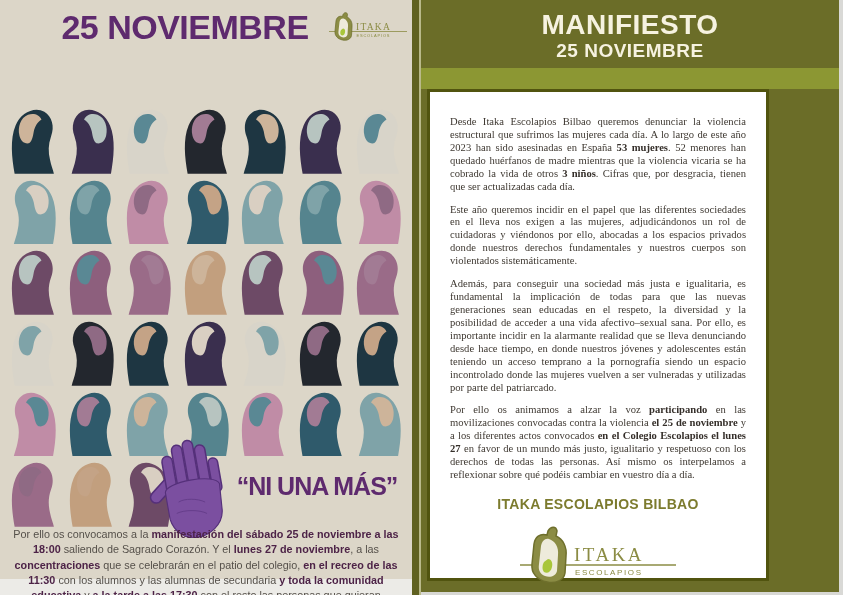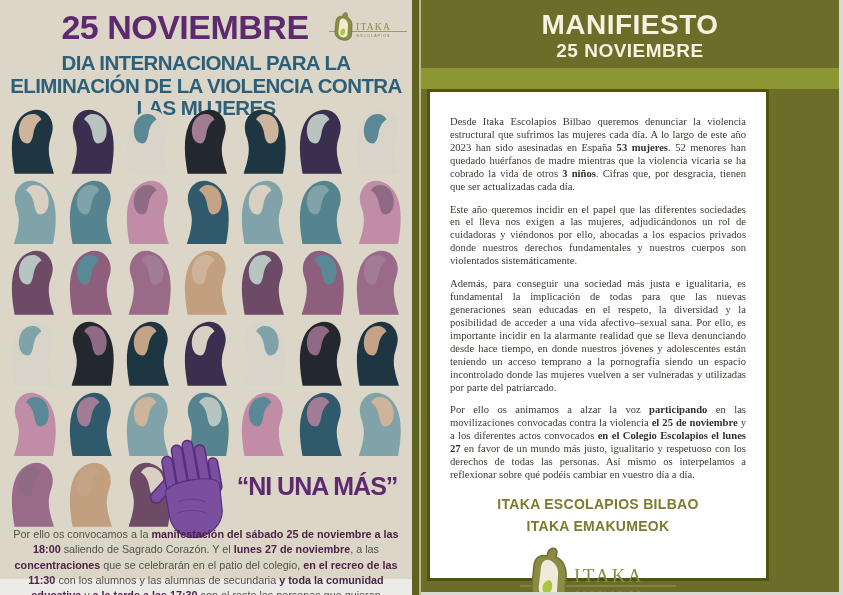--- a/index.html
+++ b/index.html
@@ -63,21 +63,20 @@
   </defs>
 </svg>
 
 <div class="sheet">
 
   <section class="page-left">
     <h1 class="poster-title">25 NOVIEMBRE</h1>
     <svg class="logo-small" viewBox="0 0 160 62">
       <use href="#itakalogo"></use>
     </svg>
-    <h2 class="poster-subtitle">DIA INTERNACIONAL PARA LA ELIMINACIÓN DE LA VIOLENCIA CONTRA LAS MUJERES</h2>
 
     <div class="grid">
         <div>
           <svg viewBox="0 0 58 70" preserveAspectRatio="none">
             <g>
               <path d="M9,70 C6,54 4,35 10,21 C15,8 30,1 40,7 C48,12 51,22 47,32 C44,40 44,48 46,56 C47,61 49,66 50,70 Z" fill="#1e3642"></path>
               <path d="M14,31 C12,23 15,13 23,10 C29,8 35,10 37,15 C33,17 30,22 29,27 C28,33 27,37 24,39 C19,40 15,36 14,31 Z" fill="#cdb49a"></path>
             </g>
           </svg>
         </div>
@@ -426,21 +425,20 @@
 
     <div class="card">
       <div class="paras">
           <p>Desde Itaka Escolapios Bilbao queremos denunciar la violencia estructural que sufrimos las mujeres cada día. A lo largo de este año 2023 han sido asesinadas en España <b>53 mujeres</b>. 52 menores han quedado huérfanos de madre mientras que la violencia vicaria se ha cobrado la vida de otros <b>3 niños</b>. Cifras que, por desgracia, tienen que ser actualizadas cada día.</p>
           <p>Este año queremos incidir en el papel que las diferentes sociedades en el lleva nos exigen a las mujeres, adjudicándonos un rol de cuidadoras y viéndonos por ello, abocadas a los espacios privados donde nuestros derechos fundamentales y nuestros cuerpos son violentados sistemáticamente.</p>
           <p>Además, para conseguir una sociedad más justa e igualitaria, es fundamental la implicación de todas para que las nuevas generaciones sean educadas en el respeto, la diversidad y la posibilidad de acceder a una vida afectivo–sexual sana. Por ello, es importante incidir en la alarmante realidad que se lleva denunciando desde hace tiempo, en donde nuestros jóvenes y adolescentes están teniendo un acceso temprano a la pornografía siendo un espacio incontrolado donde las mujeres vuelven a ser vulneradas y utilizadas por parte del patriarcado.</p>
           <p>Por ello os animamos a alzar la voz <b>participando</b> en las movilizaciones convocadas contra la violencia <b>el 25 de noviembre</b> y a los diferentes actos convocados <b>en el Colegio Escolapios el lunes 27</b> en favor de un mundo más justo, igualitario y respetuoso con los derechos de todas las personas. Así mismo os interpelamos a reflexionar sobre qué podéis cambiar en vuestro día a día.</p>
         </div>
       <div class="sig">
         <div>ITAKA ESCOLAPIOS BILBAO</div>
-        <div>ITAKA EMAKUMEOK</div>
       </div>
       <svg class="logo-big" viewBox="0 0 160 62">
         <use href="#itakalogo"></use>
       </svg>
     </div>
   </section>
 
   <div class="right-bottom"></div>
   <div class="right-edge"></div>
 </div>

